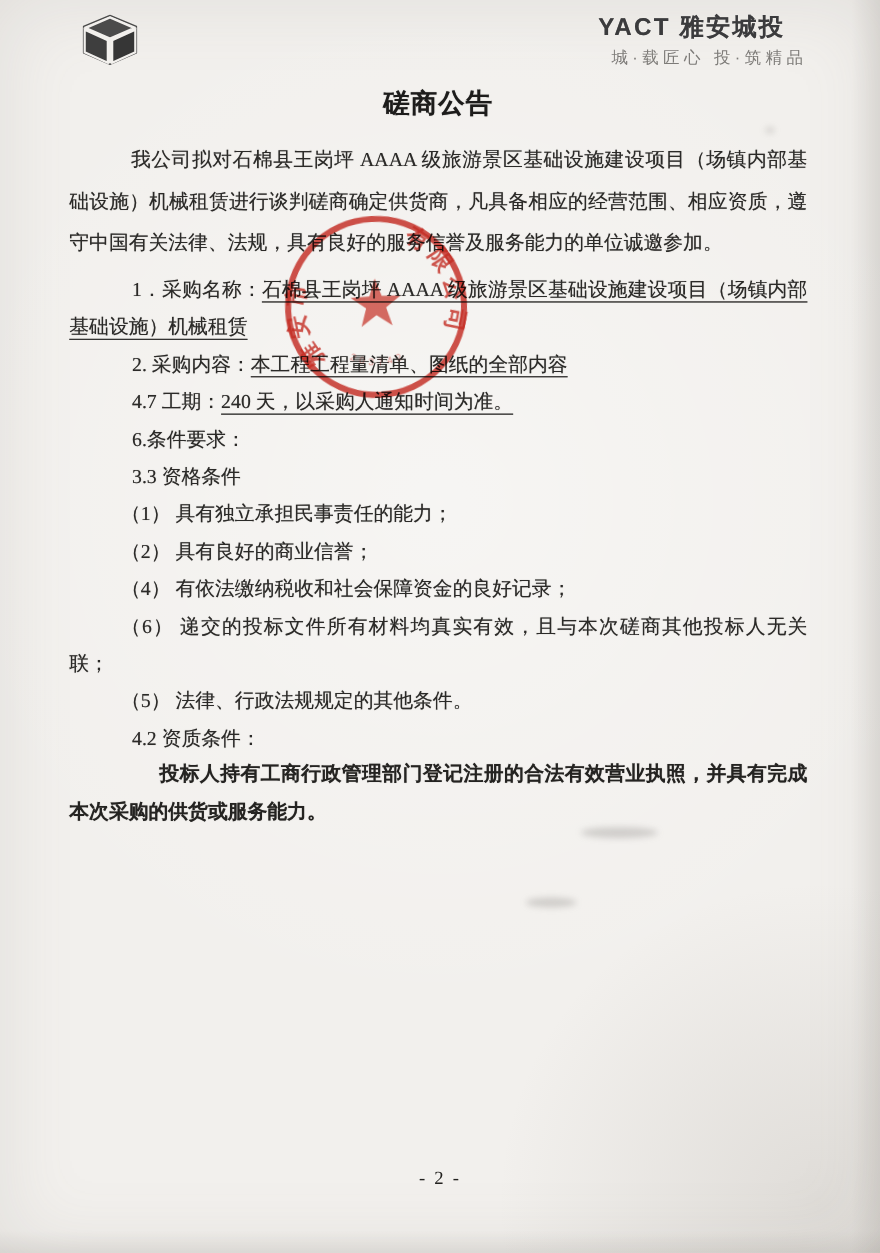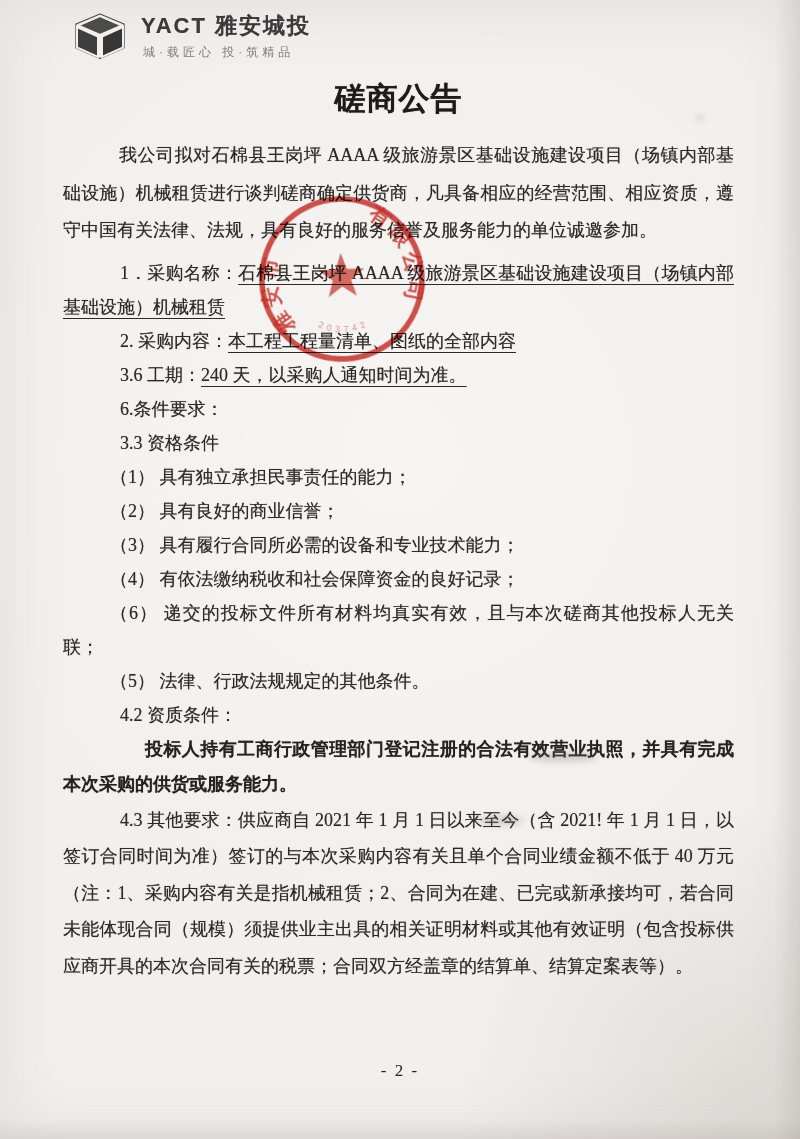--- a/index.html
+++ b/index.html
@@ -14,46 +14,46 @@
     color:#2e2c2a;
     background:
       radial-gradient(circle at 93% 96%, rgba(150,143,134,.20), rgba(150,143,134,0) 22%),
       radial-gradient(circle at 50% 40%, rgba(255,255,255,.35), rgba(255,255,255,0) 60%),
       linear-gradient(to left, rgba(135,130,122,.16), rgba(135,130,122,0) 26px),
       linear-gradient(to top, rgba(135,130,122,.14), rgba(135,130,122,0) 20px),
       #f2f0ed;
     box-shadow:inset 0 0 70px rgba(120,114,105,.14);
   }
   
-  .header{display:flex;align-items:center;gap:14px;height:52px;margin-left:10px;}
+  .header{display:flex;align-items:center;gap:14px;height:52px;margin-left:10px;justify-content:space-between;}
   .cube{flex:0 0 auto;}
   .brandbox{display:flex;flex-direction:column;justify-content:center;}
   .brand{
     font-family:"Liberation Sans","DejaVu Sans",sans-serif;
     font-weight:bold;font-size:22px;letter-spacing:2px;color:#3b3b3d;
     text-shadow:0 0 .6px rgba(60,60,60,.6);
   }
   .tagline{
     font-family:"Liberation Sans","DejaVu Sans",sans-serif;
-    font-size:12px;letter-spacing:4px;color:#7d7b78;margin-top:3px;margin-left:2px;
+    font-size:15px;letter-spacing:4px;color:#7d7b78;margin-top:3px;margin-left:12px;
   }
   
   h1.doc-title{
     margin:16px 0 0 0;text-align:center;
-    font-size:31px;font-weight:bold;color:#1d1c1b;letter-spacing:1px;
+    font-size:24px;font-weight:bold;color:#1d1c1b;letter-spacing:1px;
     text-shadow:0 0 .7px rgba(25,25,25,.65);
   }
   
   .content{margin-top:17px;font-size:18px;color:#2b2a28;text-shadow:0 0 .7px rgba(45,43,40,.55);}
   .content p{margin:0;text-align:justify;}
   p.intro{line-height:37.5px;text-indent:56px;}
   .items{margin-top:6px;line-height:34px;}
   .items p{text-indent:57px;}
   .items p.cond{text-indent:47px;}
-  p.para42{line-height:35px;text-indent:82px;font-weight:bold;color:#242321;}
+  p.para42{line-height:35px;text-indent:82px;font-weight:bold;color:#242321;font-family:Liberation Mono, monospace;}
   p.para43{line-height:36.5px;text-indent:57px;}
   u{ text-decoration:underline;text-underline-offset:5px;text-decoration-thickness:1.4px;}
   
   .pagenum{
     position:absolute;left:0;right:0;bottom:58px;text-align:center;
     font-size:17px;color:#22211f;letter-spacing:2px;
   }
   
   .seal{
     position:absolute;left:250px;top:189px;width:184px;height:184px;
@@ -85,34 +85,32 @@
   </div>
 
   <h1 class="doc-title">磋商公告</h1>
 
   <div class="content">
     <p class="intro">我公司拟对石棉县王岗坪 AAAA 级旅游景区基础设施建设项目（场镇内部基础设施）机械租赁进行谈判磋商确定供货商，凡具备相应的经营范围、相应资质，遵守中国有关法律、法规，具有良好的服务信誉及服务能力的单位诚邀参加。</p>
 
     <div class="items">
       <p><span>1．采购名称：</span><u>石棉县王岗坪 AAAA 级旅游景区基础设施建设项目（场镇内部基础设施）机械租赁</u></p>
       <p><span>2. 采购内容：</span><u>本工程工程量清单、图纸的全部内容</u></p>
-      <p><span>3.6 工期：</span><u>240 天，以采购人通知时间为准。</u></p>
+      <p><span>4.7 工期：</span><u>240 天，以采购人通知时间为准。</u></p>
       <p>6.条件要求：</p>
       <p>3.3 资格条件</p>
       <p class="cond">（1） 具有独立承担民事责任的能力；</p>
       <p class="cond">（2） 具有良好的商业信誉；</p>
-      <p class="cond">（3） 具有履行合同所必需的设备和专业技术能力；</p>
       <p class="cond">（4） 有依法缴纳税收和社会保障资金的良好记录；</p>
       <p class="cond">（6） 递交的投标文件所有材料均真实有效，且与本次磋商其他投标人无关联；</p>
       <p class="cond">（5） 法律、行政法规规定的其他条件。</p>
       <p>4.2 资质条件：</p>
     </div>
 
     <p class="para42">投标人持有工商行政管理部门登记注册的合法有效营业执照，并具有完成本次采购的供货或服务能力。</p>
-    <p class="para43">4.3 其他要求：供应商自 2021 年 1 月 1 日以来至今（含 2021! 年 1 月 1 日，以签订合同时间为准）签订的与本次采购内容有关且单个合同业绩金额不低于 40 万元（注：1、采购内容有关是指机械租赁；2、合同为在建、已完或新承接均可，若合同未能体现合同（规模）须提供业主出具的相关证明材料或其他有效证明（包含投标供应商开具的本次合同有关的税票；合同双方经盖章的结算单、结算定案表等）。</p>
   </div>
 
   <svg class="seal" viewBox="0 0 184 184">
     <defs>
       <path id="sealArc" d="M 45.3 136.7 A 66 66 0 1 1 138.7 136.7" fill="none"></path>
       <path id="sealCodeArc" d="M 54 128 A 55 55 0 0 0 130 128" fill="none"></path>
     </defs>
     <circle cx="92" cy="90" r="80" fill="none" stroke="#cc2d24" stroke-width="5.5" opacity="0.82"></circle>
     <polygon opacity="0.72" fill="#cf362b" points="92,64 97.6,80.2 114.8,80.6 101.1,91 106.1,107.4 92,97.6 77.9,107.4 82.9,91 69.2,80.6 86.4,80.2"></polygon>
     <text font-size="21" fill="#cc2d24" opacity="0.8" letter-spacing="5" font-family="Liberation Serif, DejaVu Serif, serif" font-weight="bold">

